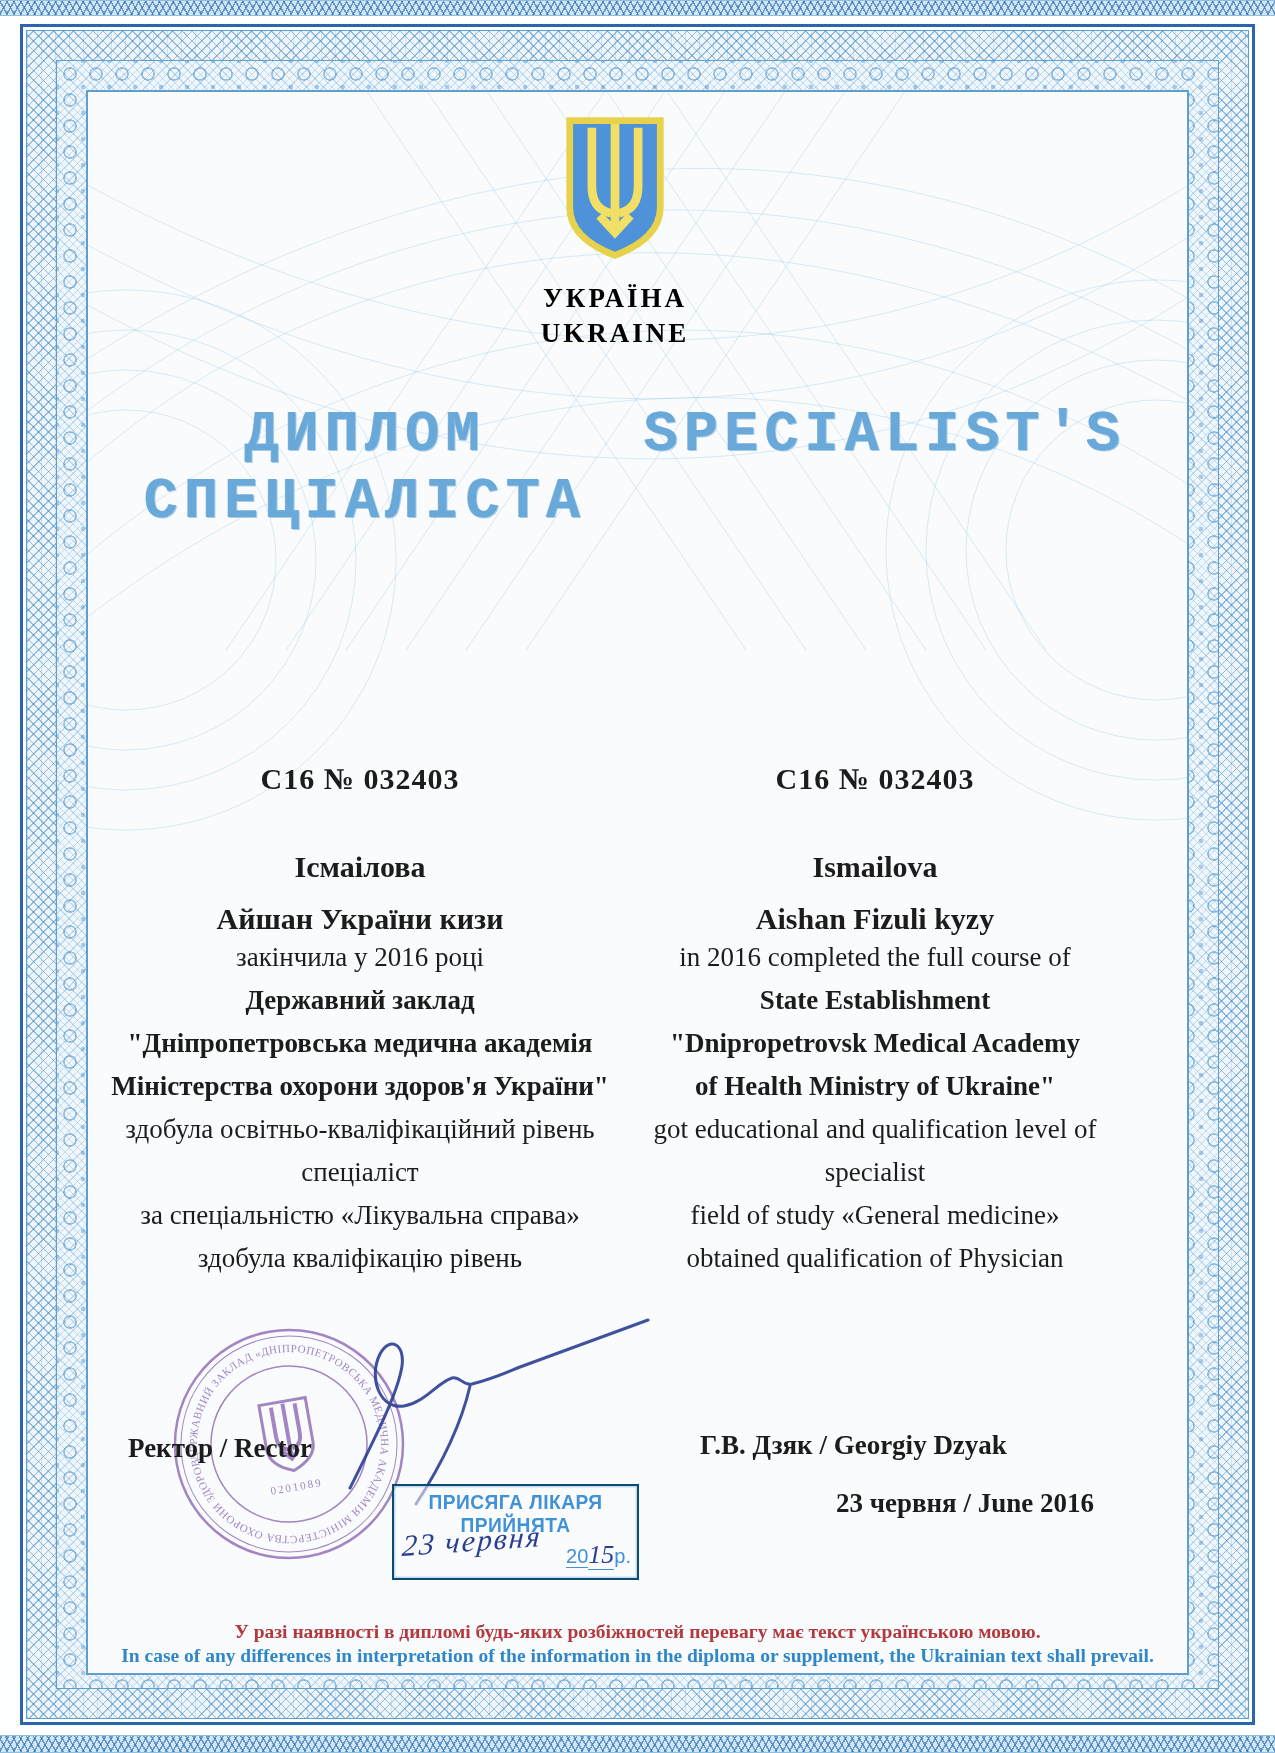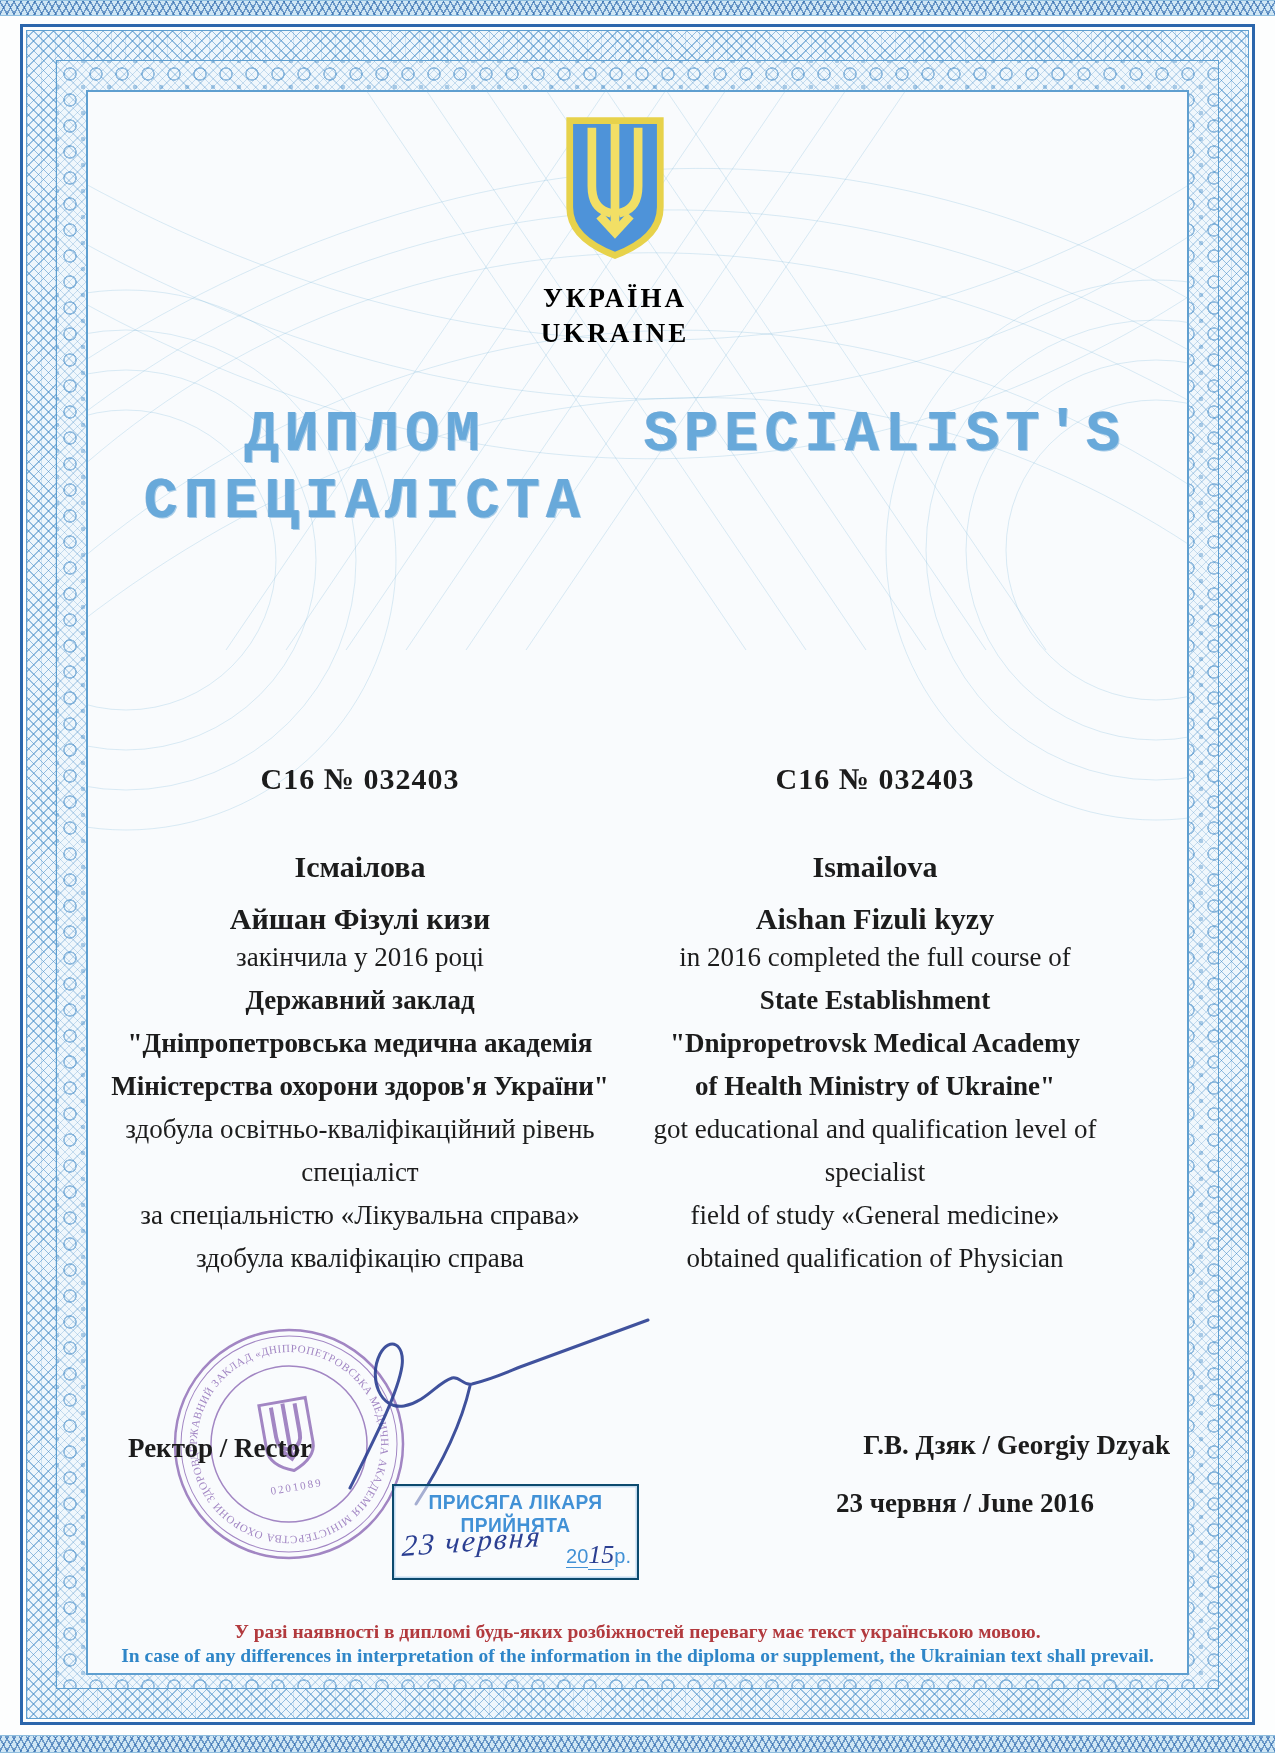--- a/index.html
+++ b/index.html
@@ -67,21 +67,21 @@
   .surname{top:850px; font-weight:bold; font-size:30px;}
   .givenname{top:902px; font-weight:bold; font-size:30px;}
   .body-block{top:936px; font-size:27px; line-height:43px;}
   .body-line{height:43px; white-space:nowrap;}
   .bold{font-weight:bold;}
   
   .rector{position:absolute; left:128px; top:1433px; font-weight:bold; font-size:27px; z-index:3;}
   .seal{position:absolute; left:170px; top:1325px; width:238px; height:238px;
         transform:rotate(-10deg); opacity:.85; mix-blend-mode:multiply; z-index:2;}
   .signature{position:absolute; left:320px; top:1298px; width:335px; height:212px; z-index:4;}
-  .signer{position:absolute; left:700px; width:470px; top:1430px; text-align:right;
+  .signer{position:absolute; left:700px; width:470px; top:1430px; text-align:left;
           font-weight:bold; font-size:27px;}
   .sign-date{position:absolute; left:730px; width:470px; top:1488px; text-align:center;
           font-weight:bold; font-size:27px;}
   
   .oath-box{
     position:absolute; left:392px; top:1484px; width:243px; height:92px;
     border:2px solid #0c4a6e; box-shadow:inset 0 0 0 1.5px rgba(65,145,214,.3);
     z-index:5; background:rgba(249,251,253,.55);
   }
   .oath-title{
@@ -154,30 +154,30 @@
 
   <div class="country country-uk">УКРАЇНА</div>
   <div class="country country-en">UKRAINE</div>
 
   <div class="big-title t-uk t-line1">ДИПЛОМ</div>
   <div class="big-title t-uk t-line2">СПЕЦІАЛІСТА</div>
   <div class="big-title t-en t-line1">SPECIALIST'S</div>
 
   <div class="abs-c col-l series">С16 № 032403</div>
   <div class="abs-c col-l surname">Ісмаілова</div>
-  <div class="abs-c col-l givenname">Айшан Фізулі кизи</div>
+  <div class="abs-c col-l givenname">Айшан України кизи</div>
   <div class="abs-c col-l body-block">
     <div class="body-line">закінчила у 2016 році</div>
     <div class="body-line bold">Державний заклад</div>
     <div class="body-line bold">"Дніпропетровська медична академія</div>
     <div class="body-line bold">Міністерства охорони здоров'я України"</div>
     <div class="body-line">здобула освітньо-кваліфікаційний рівень</div>
     <div class="body-line">спеціаліст</div>
     <div class="body-line">за спеціальністю «Лікувальна справа»</div>
-    <div class="body-line">здобула кваліфікацію справа</div>
+    <div class="body-line">здобула кваліфікацію рівень</div>
   </div>
 
   <div class="abs-c col-r series">С16 № 032403</div>
   <div class="abs-c col-r givenname">Aishan Fizuli kyzy</div>
   <div class="abs-c col-r surname">Ismailova</div>
   <div class="abs-c col-r body-block">
     <div class="body-line">in 2016 completed the full course of</div>
     <div class="body-line bold">State Establishment</div>
     <div class="body-line bold">"Dnipropetrovsk Medical Academy</div>
     <div class="body-line bold">of Health Ministry of Ukraine"</div>

